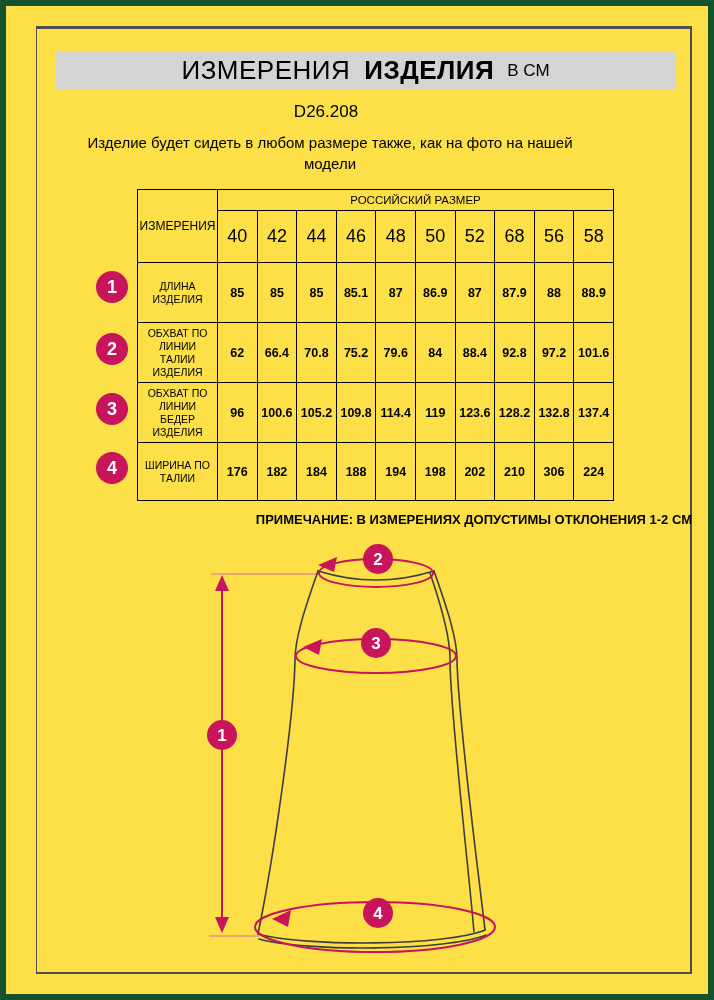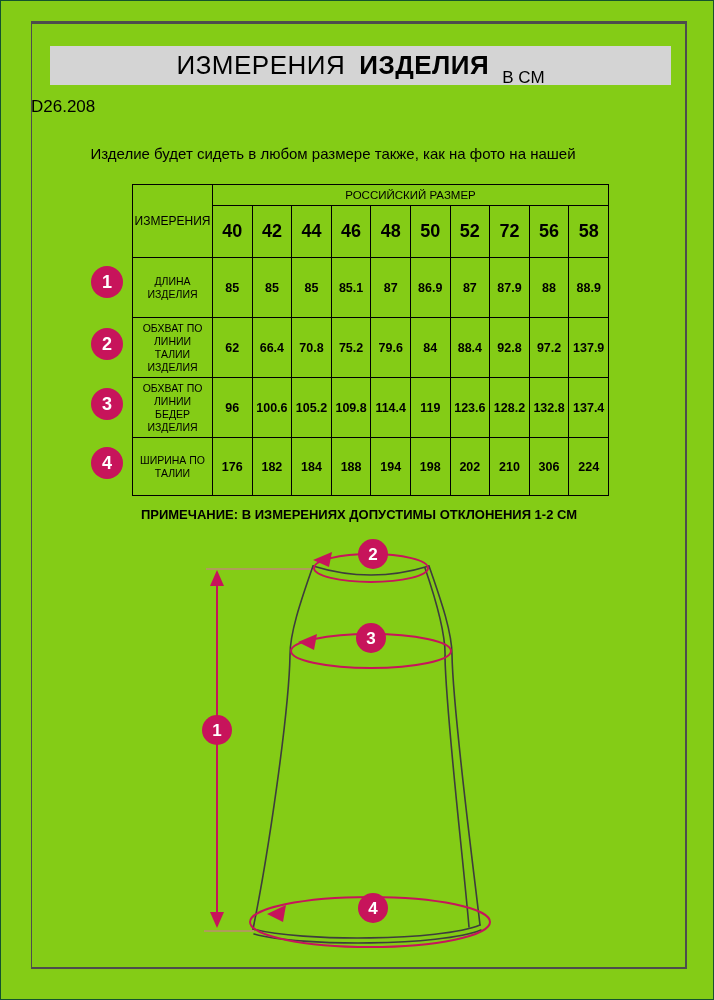--- a/index.html
+++ b/index.html
@@ -1,65 +1,65 @@
 <!DOCTYPE html>
 <html style="--accent: #c7145b; --outline: #3d3d3d;"><head>
 <meta charset="utf-8">
 <style>
   :root{ --accent:#c7145b; --thin-line:#da6f9f; --outline:#3d3d3d; }
   html,body{margin:0;padding:0;background:#fff;}
   .canvas{
-    position:relative; width:714px; height:1000px; background:#84cc16;
-    box-sizing:border-box; border:1px solid #14532d; overflow:hidden;
+    position:relative; width:714px; height:1000px; background:#fde047;
+    box-sizing:border-box; border:6px solid #14532d; overflow:hidden;
     font-family:"Liberation Sans", sans-serif; color:#000;
   }
   .frame{
     position:absolute; left:30px; top:20px; width:656px; height:948px;
     box-sizing:border-box;
     border:1px solid #4d4d4d; border-top-width:3px; border-right-width:2px; border-bottom-width:2px;
   }
   .title-bar{
     position:absolute; left:49px; top:45px; width:621px; height:39px;
     background:#d4d4d4; display:flex; align-items:center; justify-content:center;
   }
   .title-main{font-size:26px; font-weight:normal; letter-spacing:.5px;}
   .title-bold{font-size:26px; font-weight:bold; margin-left:14px; letter-spacing:.5px;}
-  .title-unit{font-size:17px; font-weight:normal; margin-left:13px; position:relative; top:12px;}
+  .title-unit{font-size:17px; font-weight:normal; margin-left:13px; position:relative; top:0;}
   .product-code{
     position:absolute; left:30px; top:96px; width:580px;
-    text-align:left; font-size:17px;
+    text-align:center; font-size:17px;
   }
   .intro{
-    position:absolute; left:30px; top:142px; width:588px;
-    text-align:center; font-size:15px; line-height:21px;padding-left:8px;
+    position:absolute; left:30px; top:126px; width:588px;
+    text-align:center; font-size:15px; line-height:21px;
   }
   
   .size-table{
     position:absolute; left:131px; top:183px; width:477px;
     border-collapse:collapse; table-layout:fixed;
   }
   .size-table th,.size-table td{
     border:1px solid #000; text-align:center; vertical-align:middle; padding:0;
     font-family:"Liberation Sans", sans-serif;
   }
   .corner-cell{font-size:12px; font-weight:normal;}
   .group-cell{height:20px; font-size:11.5px; font-weight:normal;}
-  .size-cell{height:51px; font-size:18px; font-weight:bold;}
+  .size-cell{height:51px; font-size:18px; font-weight:normal;}
   .row-label{font-size:10.5px; font-weight:normal; line-height:13px; padding:0 6px !important;}
   .value-cell{font-size:12.5px; font-weight:bold;}
   .data-row{height:60px;}
   .data-row:last-child{height:58px;}
   .row-badge{
     position:absolute; left:90px; width:32px; height:32px; border-radius:50%;
     background:var(--accent); color:#fff; font-size:18px; font-weight:bold;
     display:flex; align-items:center; justify-content:center;
   }
   .note{
     position:absolute; left:30px; top:506px; width:656px;
-    text-align:center; font-size:13px; font-weight:bold;
+    text-align:right; font-size:13px; font-weight:bold;
   }
   
   .diagram{position:absolute; left:185px; top:538px;}
   .skirt{stroke:var(--outline); stroke-width:1.6; fill:none; stroke-linecap:round;}
   .meas{stroke:var(--accent); stroke-width:2; fill:none;}
   .meas-fill{fill:var(--accent); stroke:none;}
   .thin{stroke:var(--thin-line); stroke-width:1;}
   .badge-circle{fill:var(--accent);}
   .badge-num{fill:#ffffff; font-family:"Liberation Sans",sans-serif; font-size:17px; font-weight:bold; text-anchor:middle;}
 </style>
@@ -72,20 +72,21 @@
   <div class="title-bar" style="background: rgb(212, 212, 212);">
     <span class="title-main">ИЗМЕРЕНИЯ</span>
     <span class="title-bold">ИЗДЕЛИЯ</span>
     <span class="title-unit">В СМ</span>
   </div>
 
   <div class="product-code">D26.208</div>
 
   <div class="intro">
     <div>Изделие будет сидеть в любом размере также, как на фото на нашей</div>
+    <div>модели</div>
   </div>
 
   <table class="size-table">
     <colgroup>
       <col style="width:80px">
       <col>
         <col>
         <col>
         <col>
         <col>
@@ -101,21 +102,21 @@
         <th class="group-cell" colspan="10">РОССИЙСКИЙ РАЗМЕР</th>
       </tr>
       <tr id="size-row">
           <th class="size-cell">40</th>
           <th class="size-cell">42</th>
           <th class="size-cell">44</th>
           <th class="size-cell">46</th>
           <th class="size-cell">48</th>
           <th class="size-cell">50</th>
           <th class="size-cell">52</th>
-          <th class="size-cell">72</th>
+          <th class="size-cell">68</th>
           <th class="size-cell">56</th>
           <th class="size-cell">58</th>
         </tr>
     </thead>
     <tbody id="table-body">
         <tr class="data-row">
           <th class="row-label">
             <div>ДЛИНА</div>
             <div>ИЗДЕЛИЯ</div>
           </th>
@@ -139,21 +140,21 @@
           </th>
           <td class="value-cell">62</td>
           <td class="value-cell">66.4</td>
           <td class="value-cell">70.8</td>
           <td class="value-cell">75.2</td>
           <td class="value-cell">79.6</td>
           <td class="value-cell">84</td>
           <td class="value-cell">88.4</td>
           <td class="value-cell">92.8</td>
           <td class="value-cell">97.2</td>
-          <td class="value-cell">137.9</td>
+          <td class="value-cell">101.6</td>
         </tr>
         <tr class="data-row">
           <th class="row-label">
             <div>ОБХВАТ ПО</div>
             <div>ЛИНИИ</div>
             <div>БЕДЕР</div>
             <div>ИЗДЕЛИЯ</div>
           </th>
           <td class="value-cell">96</td>
           <td class="value-cell">100.6</td>

